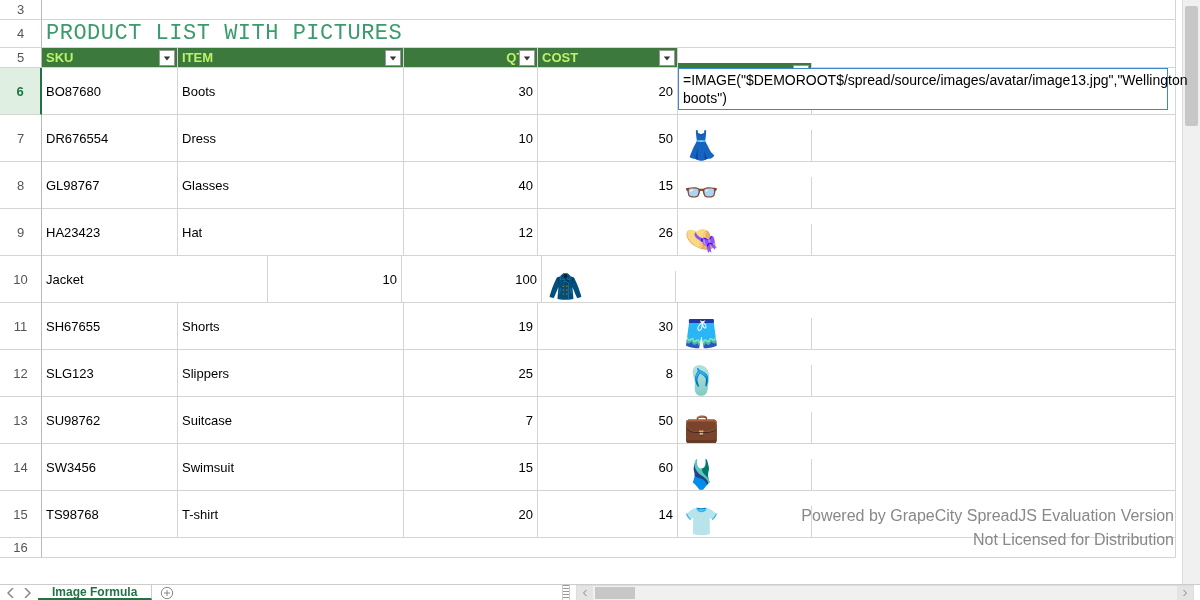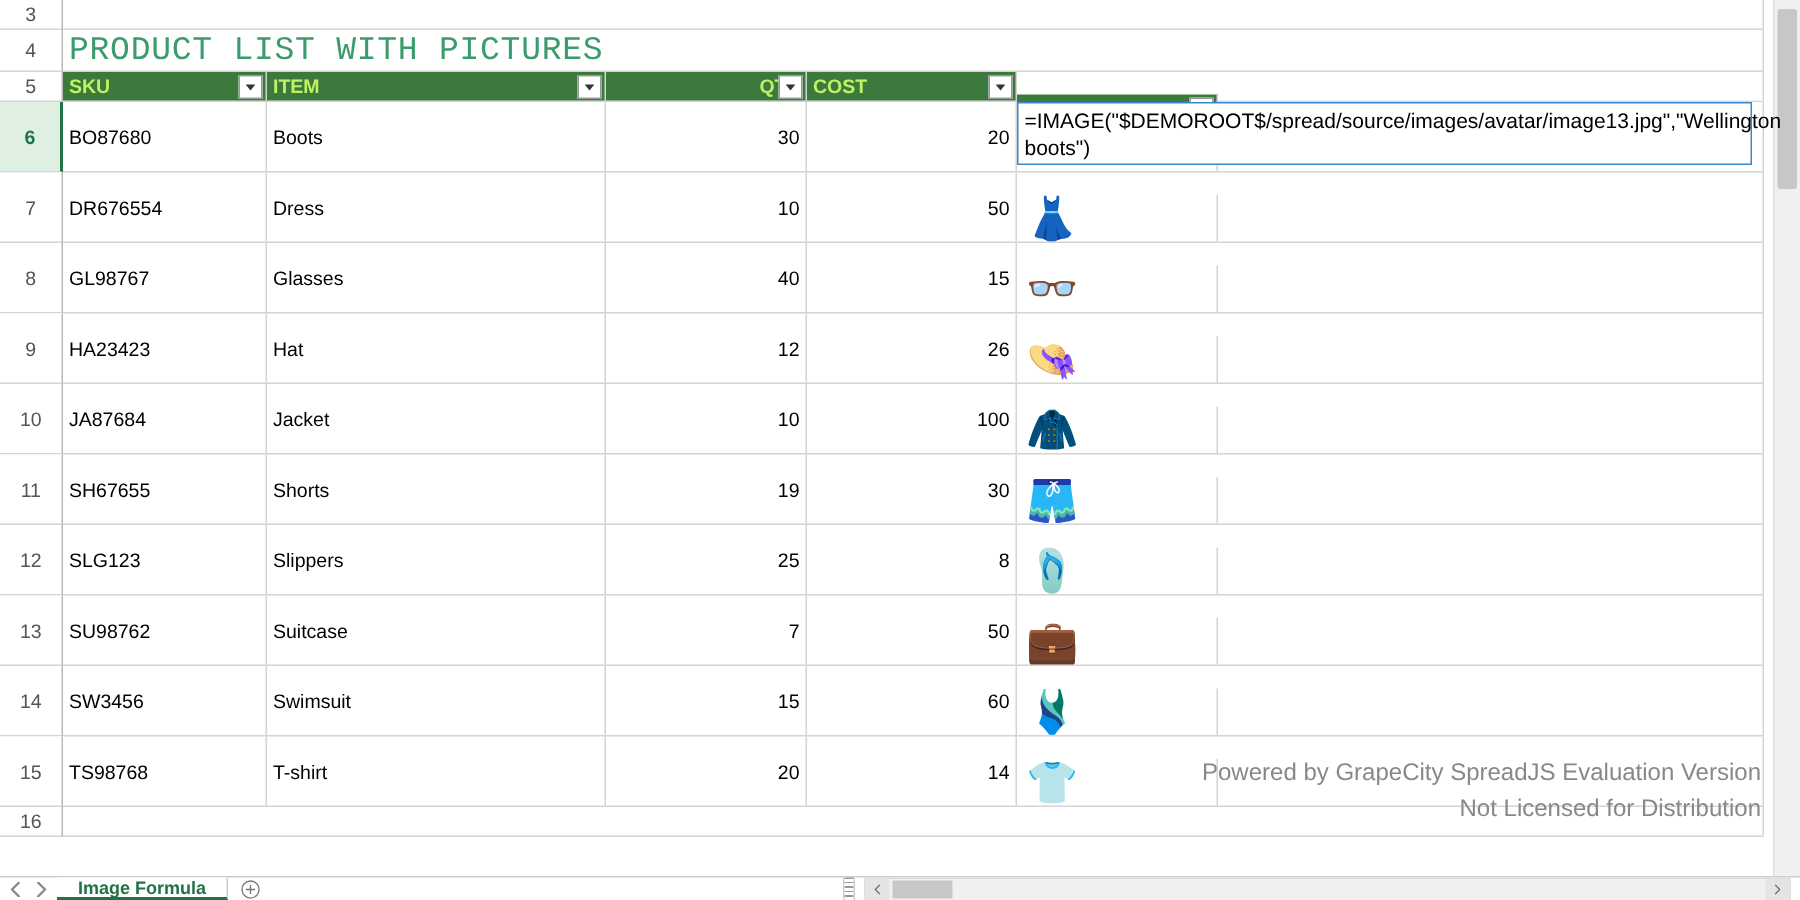--- a/index.html
+++ b/index.html
@@ -150,21 +150,20 @@
           <div class="cell c-sku">HA23423</div>
           <div class="cell c-item">Hat</div>
           <div class="cell c-qty">12</div>
           <div class="cell c-cost">26</div>
           <div class="cell c-img img-cell">
             <span class="img-box">👒</span>
           </div>
           <div class="cell c-rest"></div>
         </div>
         <div class="grid-row ">
-          <div class="cell c-sku">JA87684</div>
           <div class="cell c-item">Jacket</div>
           <div class="cell c-qty">10</div>
           <div class="cell c-cost">100</div>
           <div class="cell c-img img-cell">
             <span class="img-box">🧥</span>
           </div>
           <div class="cell c-rest"></div>
         </div>
         <div class="grid-row ">
           <div class="cell c-sku">SH67655</div>

